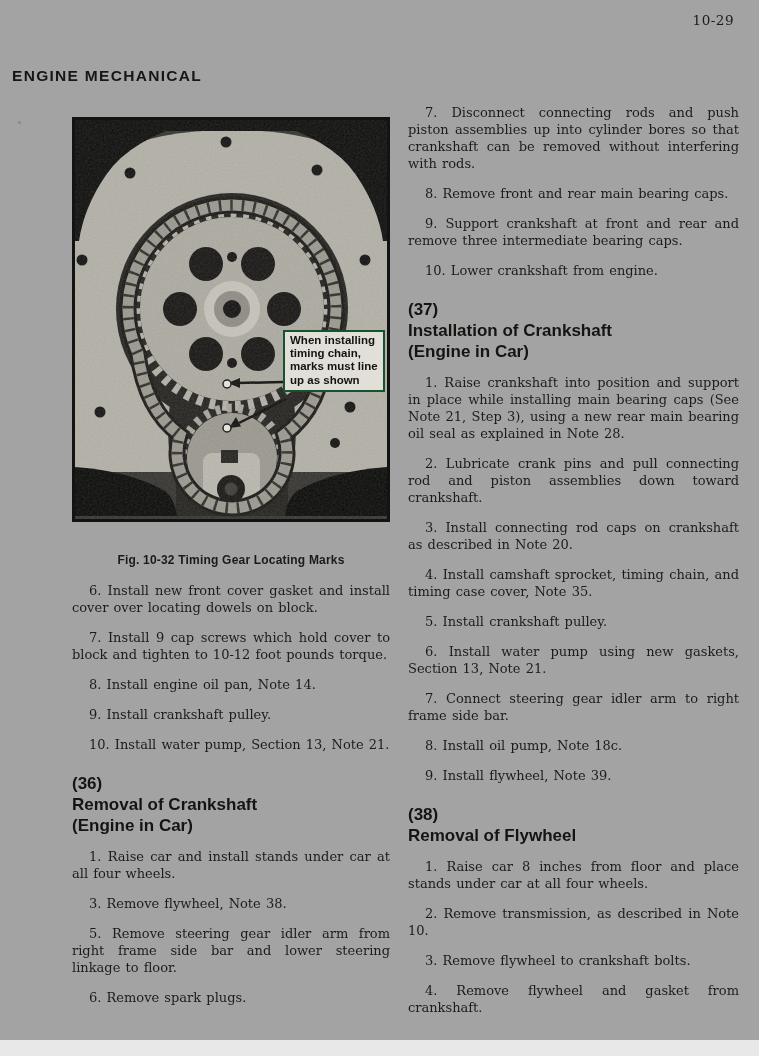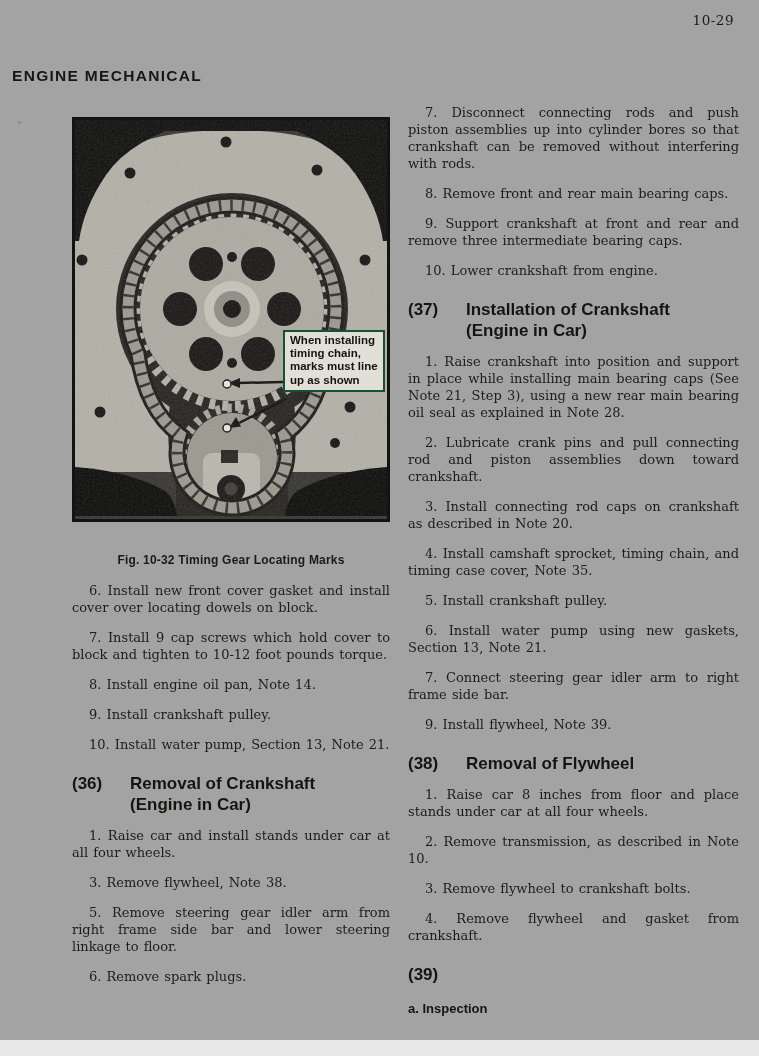--- a/index.html
+++ b/index.html
@@ -8,21 +8,21 @@
   .pagenum{position:absolute;top:12px;right:25px;font-size:13.5px;letter-spacing:.5px;}
   .title{position:absolute;top:55px;left:0;width:100%;margin:12px;
          font:bold 15.5px "Liberation Sans",sans-serif;letter-spacing:1.3px;color:#161614;}
   .speck{position:absolute;left:18px;top:121px;width:3px;height:3px;background:#8a8a86;border-radius:50%;}
   .leftcol{position:absolute;left:72px;top:117px;width:318px;}
   .rightcol{position:absolute;left:408px;top:104px;width:331px;}
   p.step{margin:0 0 13px 0;font-size:13px;line-height:17px;text-align:justify;
          text-indent:17px;word-spacing:1px;}
   .caption{margin:31px 0 15px;text-align:center;
            font:bold 12px "Liberation Sans",sans-serif;letter-spacing:.2px;color:#1a1a18;}
-  .h2{display:flex;margin:20px 0 12px;font:bold 17px/21px "Liberation Sans",sans-serif;color:#141412;}
+  .h2{display:flex;margin:20px 0 12px;font:bold 17px/21px "Liberation Sans",sans-serif;color:#141412;flex-direction:column;}
   .hnum{width:58px;flex:none;}
   .htitle{flex:1;}
   .hline{display:block;}
   .h3{margin:16px 0 11px;font:bold 13px "Liberation Sans",sans-serif;color:#141412;}
   .figwrap{position:relative;width:318px;height:405px;}
   .callout{position:absolute;left:211px;top:213px;width:91px;background:#e1dfd7;
            border:2px solid #14532d;padding:2px 2px 3px 5px;
            font:bold 11.5px/13.2px "Liberation Sans",sans-serif;color:#14140f;}
   .callout span{display:block;white-space:nowrap;}
 </style>
@@ -163,20 +163,21 @@
       </span>
     </div>
 
     <p class="step">1. Raise crankshaft into position and support in place while installing main bearing caps (See Note 21, Step 3), using a new rear main bearing oil seal as explained in Note 28.</p>
     <p class="step">2. Lubricate crank pins and pull connecting rod and piston assemblies down toward crankshaft.</p>
     <p class="step">3. Install connecting rod caps on crankshaft as described in Note 20.</p>
     <p class="step">4. Install camshaft sprocket, timing chain, and timing case cover, Note 35.</p>
     <p class="step">5. Install crankshaft pulley.</p>
     <p class="step">6. Install water pump using new gaskets, Section 13, Note 21.</p>
     <p class="step">7. Connect steering gear idler arm to right frame side bar.</p>
+    <p class="step">8. Install oil pump, Note 18c.</p>
     <p class="step">9. Install flywheel, Note 39.</p>
 
     <div class="h2">
       <span class="hnum">(38)</span>
       <span class="htitle">
         <span class="hline">Removal of Flywheel</span>
       </span>
     </div>
 
     <p class="step">1. Raise car 8 inches from floor and place stands under car at all four wheels.</p>

